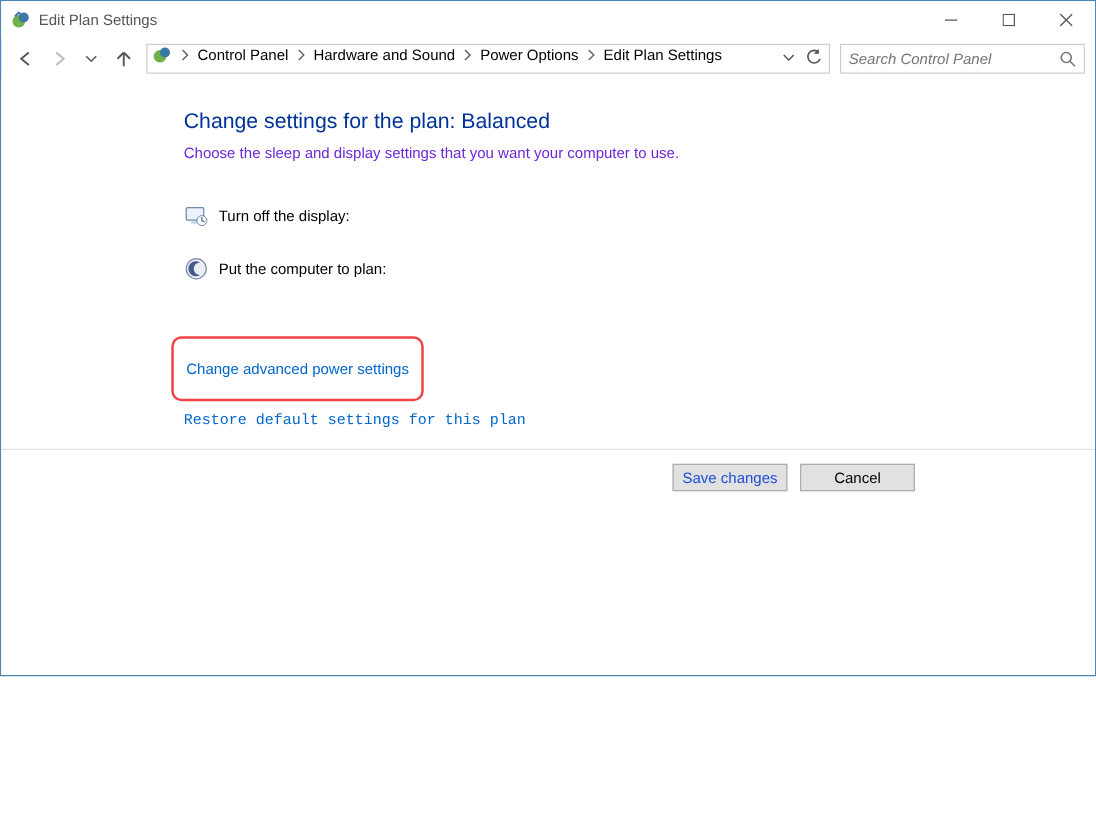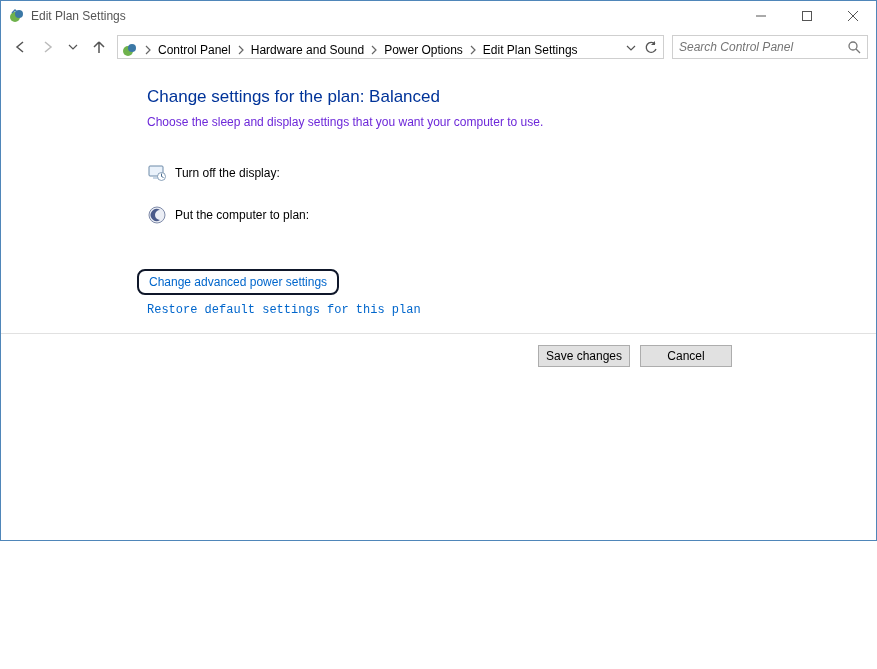--- a/index.html
+++ b/index.html
@@ -9,44 +9,44 @@
     .titlebar { height: 30px; display: flex; align-items: center; padding: 0 0 0 8px; background: #fff; }
     .titlebar .app-icon { width: 16px; height: 16px; margin-right: 6px; }
     .titlebar .title { color: #555; font-size: 12px; flex: 0 0 auto; }
     .titlebar .title-spacer { flex: 1; }
     .titlebar .control { width: 46px; height: 30px; display: flex; align-items: center; justify-content: center; }
     .titlebar .control svg { stroke: #555; }
     .navrow { height: 32px; display: flex; align-items: center; padding: 0 8px; gap: 2px; }
     .navrow .navbtn { width: 24px; height: 24px; display: flex; align-items: center; justify-content: center; }
     .navrow .navbtn.disabled svg { stroke: #bbb; fill: #bbb; }
     .navrow .navbtn svg { stroke: #555; fill: #555; }
-    .addressbar { flex: 1; height: 24px; border: 1px solid #cfcfcf; display: flex; align-items: flex-end; margin: 0 6px 0 4px; padding: 0 2px 0 4px; background: #fff; }
+    .addressbar { flex: 1; height: 24px; border: 1px solid #cfcfcf; display: flex; align-items: flex-start; margin: 0 6px 0 4px; padding: 0 2px 0 4px; background: #fff; }
     .addressbar .addr-icon { width: 16px; height: 16px; margin-right: 4px; flex: 0 0 auto; }
     .breadcrumbs { display: flex; align-items: center; flex: 1; overflow: hidden; }
     .breadcrumb-item { padding: 0 4px; font-size: 12px; white-space: nowrap; cursor: default; }
     .breadcrumb-sep { width: 12px; height: 16px; display: flex; align-items: center; justify-content: center; }
     .addressbar .addr-dropdown, .addressbar .addr-refresh { width: 20px; height: 20px; display:flex; align-items:center; justify-content:center; }
     .searchbox { width: 196px; height: 24px; border: 1px solid #cfcfcf; display: flex; align-items: center; padding: 0 6px; }
     .searchbox input { border: none; outline: none; font-size: 12px; width: 100%; font-style: italic; color: #777; font-family: inherit; }
     .searchbox .search-icon { width: 14px; height: 14px; flex: 0 0 auto; }
     .content { flex: 1; overflow: auto; background: #fff; display:flex; flex-direction:column; }
     .content-inner { padding: 24px 0 0 146px; flex: 0 0 auto; }
     .heading { color: #003399; font-size: 17px; font-weight: 400; margin-bottom: 8px; }
     .subtext { font-size: 12px; color: #6d28d9; margin-bottom: 34px; }
     .setting-row { display: flex; align-items: center; margin-bottom: 22px; }
     .setting-row .row-icon { width: 20px; height: 20px; margin-right: 8px; flex: 0 0 auto; }
     .setting-row .row-label { width: 150px; font-size: 12px; }
     .setting-row select { width: 150px; height: 22px; font-family: inherit; font-size: 12px; border: 1px solid #a9a9a9; background: #e1e1e1; }
     .link { color: #0066cc; font-size: 12px; cursor: pointer; }
-    .link-highlight { display: inline-block; border: 2px solid #0f172a; border-radius: 8px; padding: 4px 10px; margin-bottom: 8px; margin-left: -10px; }
+    .link-highlight { display: inline-block; border: 2px solid #ef4444; border-radius: 8px; padding: 17px 10px; margin-bottom: 8px; margin-left: -10px; }
     .restore-row { margin-top: 0; font-family: Liberation Mono, monospace; }
     .content-gap { flex: 0 0 16px; }
     .footer { height: 44px; border-top: 1px solid #e1e1e1; display: flex; align-items: center; justify-content: flex-end; padding-right: 144px; gap: 10px; }
     .btn { width: 92px; height: 22px; font-family: inherit; font-size: 12px; border: 1px solid #adadad; background: #e1e1e1; cursor: pointer; }
-    .btn:disabled { color: #000000; cursor: default; }
+    .btn:disabled { color: #1d4ed8; cursor: default; }
     .remaining { flex:1; }
   </style>
 </head>
 <body>
 
 <div class="window">
 
   <div class="titlebar">
     <span class="app-icon">
       <svg viewBox="0 0 16 16" width="16" height="16">

